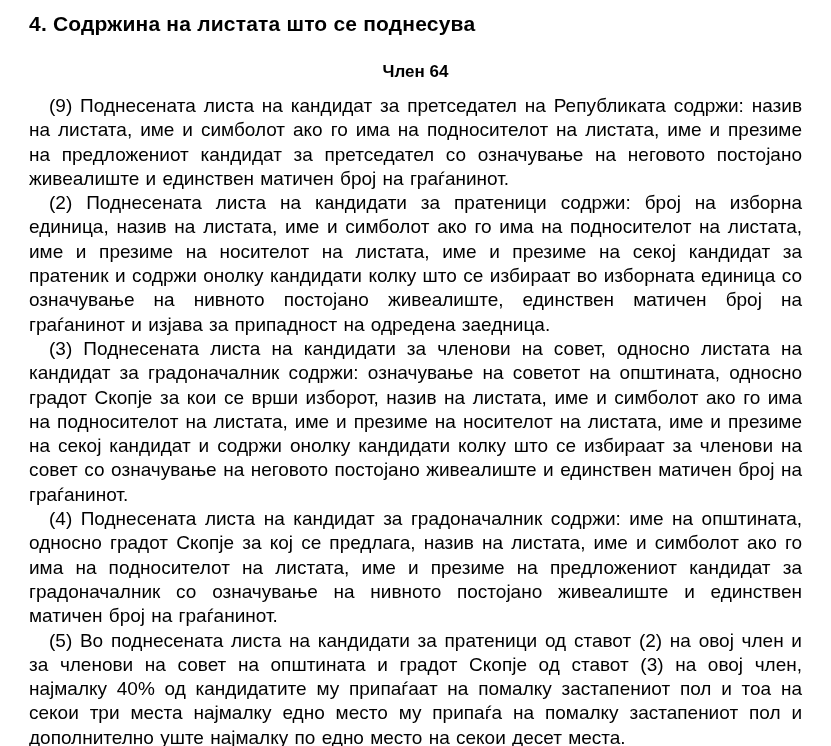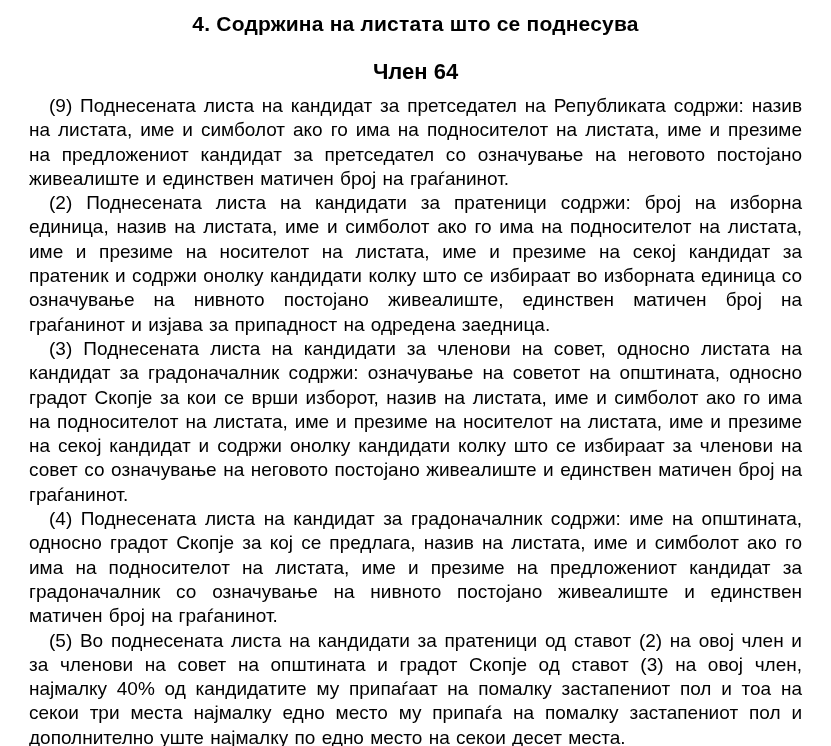--- a/index.html
+++ b/index.html
@@ -19,26 +19,26 @@
     padding: 11px 29px 0 29px;
     background: #ffffff;
     color: #000000;
     font-family: "Liberation Sans", "DejaVu Sans", sans-serif;
   }
   .section-title {
     margin: 0;
     font-size: 21px;
     line-height: 26px;
     font-weight: bold;
-    text-align: center;
+    text-align: left;
     letter-spacing: 0.2px;
   }
   .article-title {
     margin: 22px 0 0 0;
-    font-size: 22px;
+    font-size: 17px;
     line-height: 26px;
     font-weight: bold;
     text-align: center;
   }
   .body-text {
     margin-top: 9px;
   }
   .body-text p {
     margin: 0;
     font-size: 19px;

